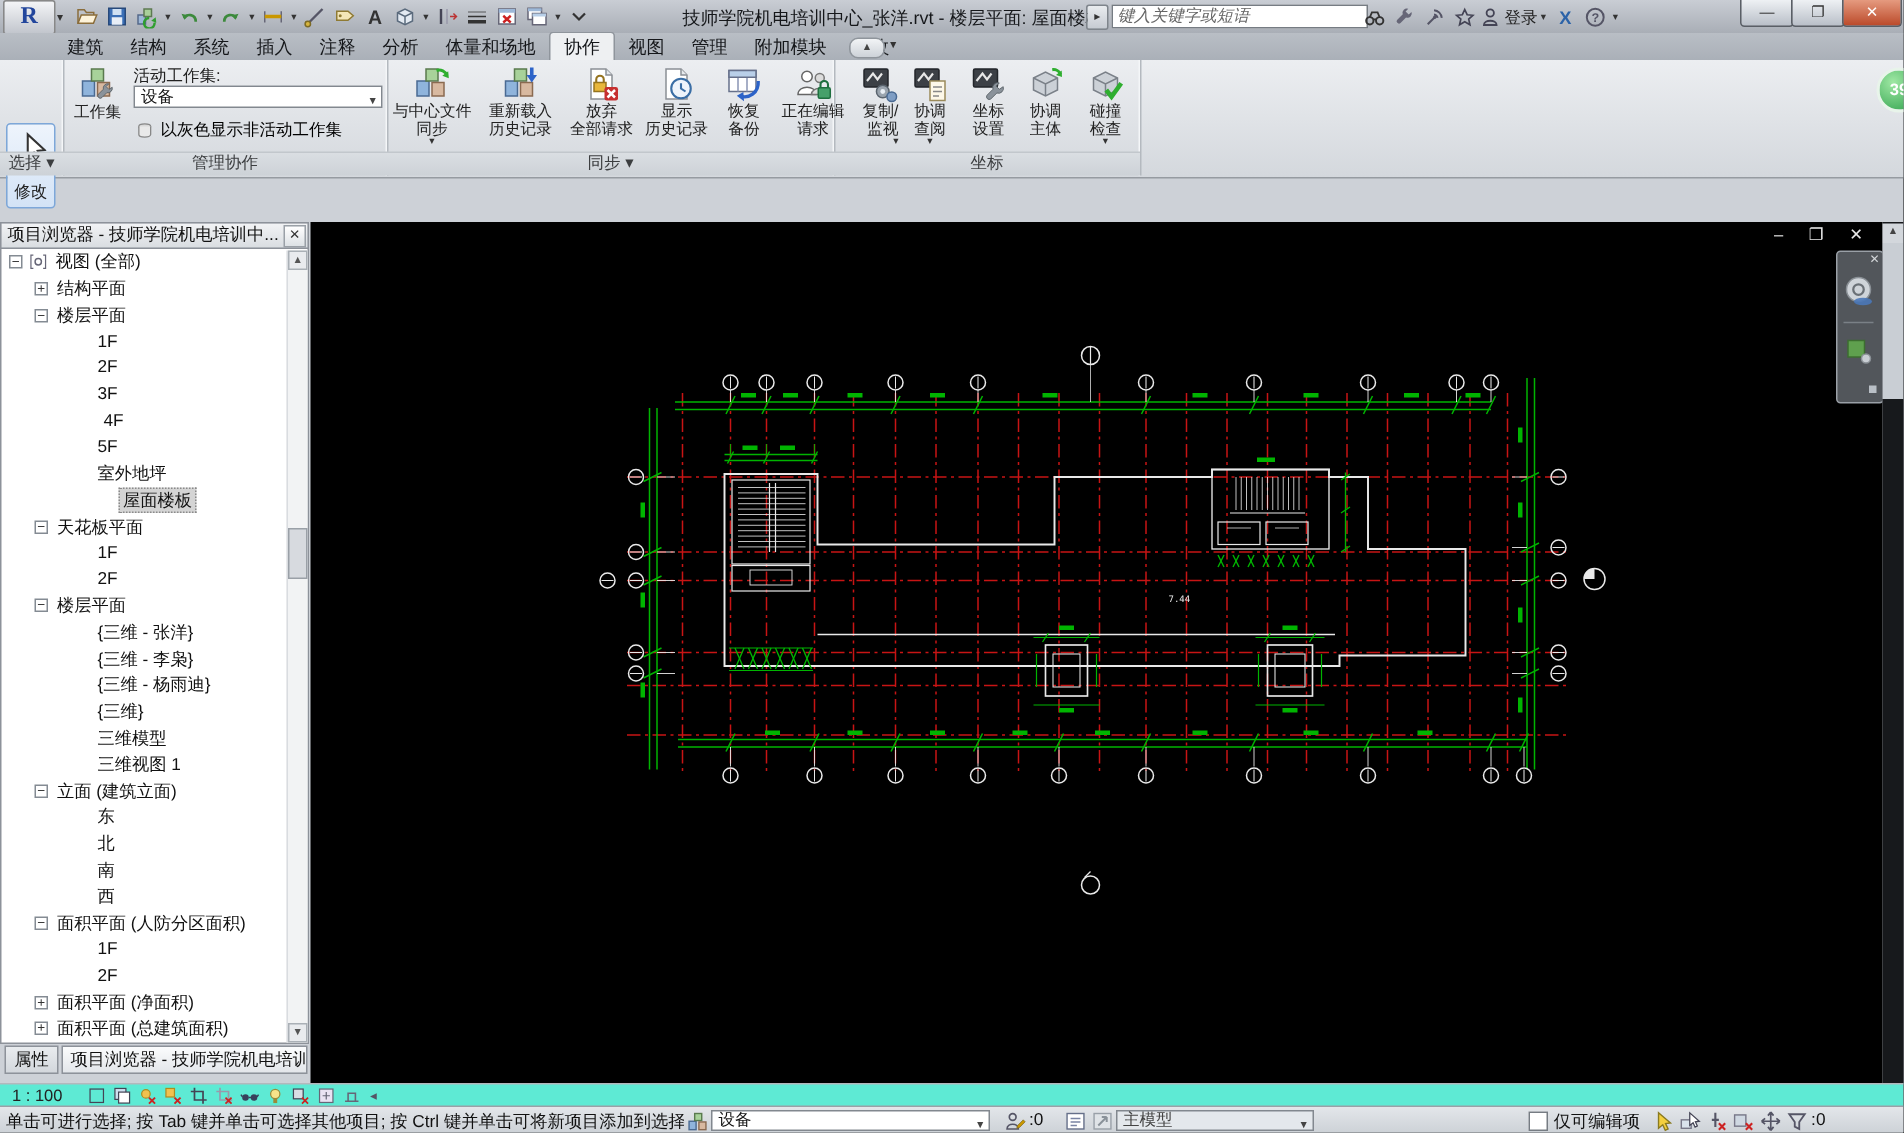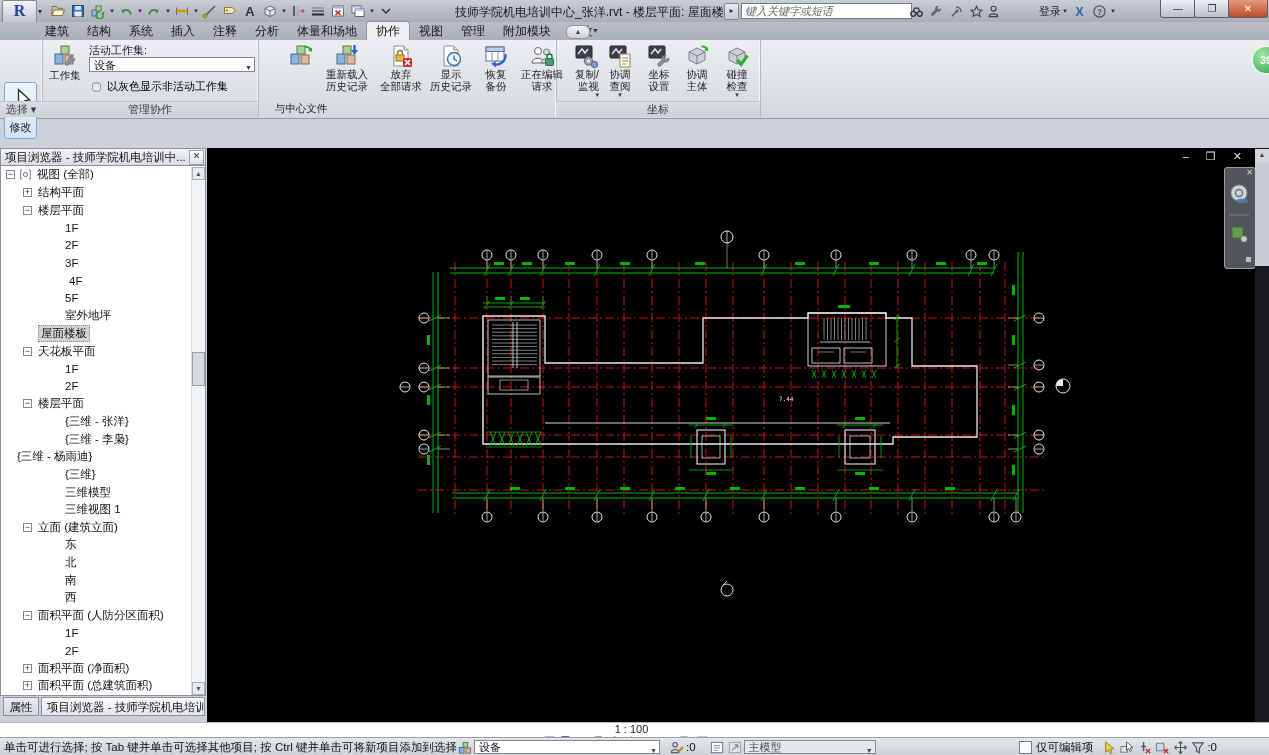--- a/index.html
+++ b/index.html
@@ -78,21 +78,21 @@
     font-size:11.5px;color:#111;line-height:18px;text-align:center;box-sizing:border-box;padding:0 5px;white-space:nowrap;overflow:hidden;}
   
   #canvas{left:207px;top:148px;width:1048px;height:574px;background:#000;}
   #view-winctl{position:absolute;right:6px;top:2px;color:#e8e8e8;font-size:11px;letter-spacing:7px;}
   #navbar{position:absolute;left:1017px;top:19px;width:30px;height:100px;background:rgba(88,92,98,.93);
     border:1px solid #9aa0a7;border-radius:3px;}
   #canvas-scrollbar{left:1255px;top:148px;width:14px;height:574px;background:#17191c;}
   #cs-up{position:absolute;left:0;top:1px;width:14px;height:13px;background:#d3d7dc;font-size:7px;color:#444;text-align:center;line-height:12px;}
   #cs-thumb{position:absolute;left:0;top:14px;width:14px;height:104px;background:#c9ced4;}
   
-  #viewbar{left:0;top:722px;width:1269px;height:15px;background:#ffffff;border-top:1px solid #b3b8bd;display:flex;align-items:center;flex-direction:column;}
+  #viewbar{left:0;top:722px;width:1269px;height:15px;background:#5eead4;border-top:1px solid #b3b8bd;display:flex;align-items:center;}
   #vb-scale{font-size:11px;color:#222;margin:0 14px 0 8px;white-space:nowrap;}
   .vb-icon{width:17px;height:13px;display:flex;align-items:center;justify-content:center;}
   
   #statusbar{left:0;top:737px;width:1269px;height:18px;background:linear-gradient(#e3e6ea,#ccd1d6);
     border-top:1px solid #9aa0a7;display:flex;align-items:center;font-size:11.5px;color:#111;}
   #sb-hint{margin-left:4px;width:452px;white-space:nowrap;overflow:hidden;flex:none;}
   .sb-icon{width:18px;height:15px;display:flex;align-items:center;justify-content:center;flex:none;}
   .sb-combo{position:relative;background:#fff;border:1px solid #82888f;height:14px;line-height:13px;
     font-size:11px;padding:0 12px 0 4px;box-sizing:border-box;flex:none;}
   .sb-combo .carrow{position:absolute;right:2px;top:3px;font-size:7px;color:#444;}
@@ -270,21 +270,21 @@
           </svg>
         </span>
       </span>
       <span class="tb-icon">
         <span style="width: 15px; height: 15px; display: inline-block; flex: 0 0 auto;">
           <svg viewBox="0 0 16 16" width="100%" height="100%">
             <path d="M8 2.5 L9.7 6.2 L13.8 6.6 L10.8 9.3 L11.7 13.3 L8 11.2 L4.3 13.3 L5.2 9.3 L2.2 6.6 L6.3 6.2 Z" fill="none" stroke="#445" stroke-width="1.2"></path>
           </svg>
         </span>
       </span>
-      <span class="tb-icon" style="width: auto; gap: 36px;">
+      <span class="tb-icon" style="width: auto;">
         <span style="width: 15px; height: 15px; display: inline-block; flex: 0 0 auto;">
           <svg viewBox="0 0 16 16" width="100%" height="100%">
             <circle cx="8" cy="5" r="2.6" fill="none" stroke="#445" stroke-width="1.3"></circle>
             <path d="M3.5 13.5 C3.5 9.5 12.5 9.5 12.5 13.5 Z" fill="none" stroke="#445" stroke-width="1.3"></path>
           </svg>
         </span>
         <span id="signin-label">登录</span>
       </span>
       <span class="qat-dd">▾</span>
       <span class="tb-icon">
@@ -362,21 +362,22 @@
             <ellipse cx="8" cy="5" rx="4.5" ry="2" fill="#d9d9d9" stroke="#888"></ellipse>
             <path d="M3.5 5 v6 a4.5 2 0 0 0 9 0 V5" fill="#e9e9e9" stroke="#888"></path>
           </svg>
         </span>
       <span style="font-size:11px;margin-left:3px;">以灰色显示非活动工作集</span>
     </div>
     <div class="panel-label">管理协作</div>
   </div>
 
   <div class="panel abs" style="left:258px;width:298px;" id="sync-panel">
-  <div class="big-btn" style="left: 15px; width: 56px; gap: 34px;">
+    <div class="panel-label"><span>同步</span> ▾</div>
+  <div class="big-btn" style="left: 2px; width: 56px;">
         <span style="width: 26px; height: 26px; display: inline-block; flex: 0 0 auto;">
           <svg viewBox="0 0 26 26" width="100%" height="100%">
             <rect x="3" y="11" width="8" height="10" fill="#8fb4dc" stroke="#4a6a92"></rect>
             <rect x="9" y="3" width="8" height="8" fill="#a8d29a" stroke="#597a4e"></rect>
             <rect x="13" y="12" width="8" height="9" fill="#d8b9a0" stroke="#8a6a50"></rect>
             <path d="M16 4 a5.5 5.5 0 0 1 7 3.5" fill="none" stroke="#2fae2f" stroke-width="2"></path>
             <path d="M23.8 4.5 l0.4 4.6 -4.3 -1.6 Z" fill="#2fae2f"></path>
           </svg>
         </span>
         <div>与中心文件</div>
@@ -560,21 +561,21 @@
         <span class="tlabel">4F</span>
       </div>
       <div class="tree-row" style="padding-left: 48px;">
         <span style="width: 14px; flex: 0 0 auto;"></span>
         <span class="tlabel">5F</span>
       </div>
       <div class="tree-row" style="padding-left: 48px;">
         <span style="width: 14px; flex: 0 0 auto;"></span>
         <span class="tlabel">室外地坪</span>
       </div>
-      <div class="tree-row" style="padding-left: 23px;">
+      <div class="tree-row" style="padding-left: 64px;">
         <span style="width: 14px; flex: 0 0 auto;"></span>
         <span class="tlabel selected">屋面楼板</span>
       </div>
       <div class="tree-row" style="padding-left: 22px;">
         <span class="toggle">−</span>
         <span class="tlabel">天花板平面</span>
       </div>
       <div class="tree-row" style="padding-left: 48px;">
         <span style="width: 14px; flex: 0 0 auto;"></span>
         <span class="tlabel">1F</span>
@@ -588,21 +589,21 @@
         <span class="tlabel">楼层平面</span>
       </div>
       <div class="tree-row" style="padding-left: 48px;">
         <span style="width: 14px; flex: 0 0 auto;"></span>
         <span class="tlabel">{三维 - 张洋}</span>
       </div>
       <div class="tree-row" style="padding-left: 48px;">
         <span style="width: 14px; flex: 0 0 auto;"></span>
         <span class="tlabel">{三维 - 李枭}</span>
       </div>
-      <div class="tree-row" style="">
+      <div class="tree-row" style="padding-left: 48px;">
         <span style="width: 14px; flex: 0 0 auto;"></span>
         <span class="tlabel">{三维 - 杨雨迪}</span>
       </div>
       <div class="tree-row" style="padding-left: 48px;">
         <span style="width: 14px; flex: 0 0 auto;"></span>
         <span class="tlabel">{三维}</span>
       </div>
       <div class="tree-row" style="padding-left: 48px;">
         <span style="width: 14px; flex: 0 0 auto;"></span>
         <span class="tlabel">三维模型</span>

